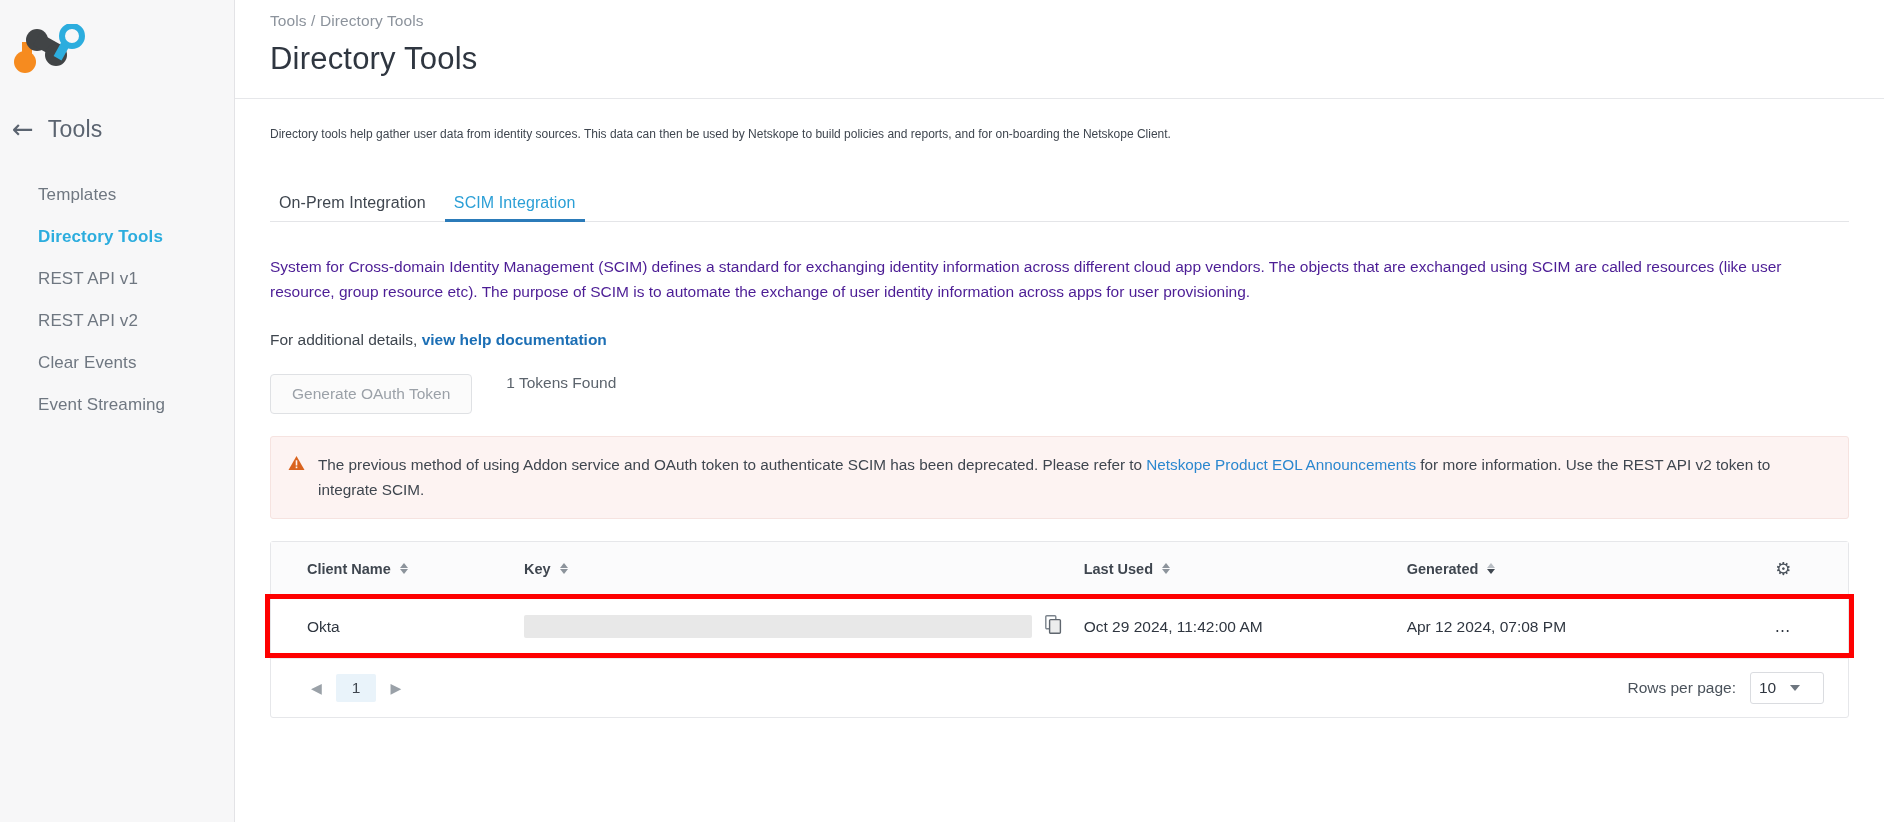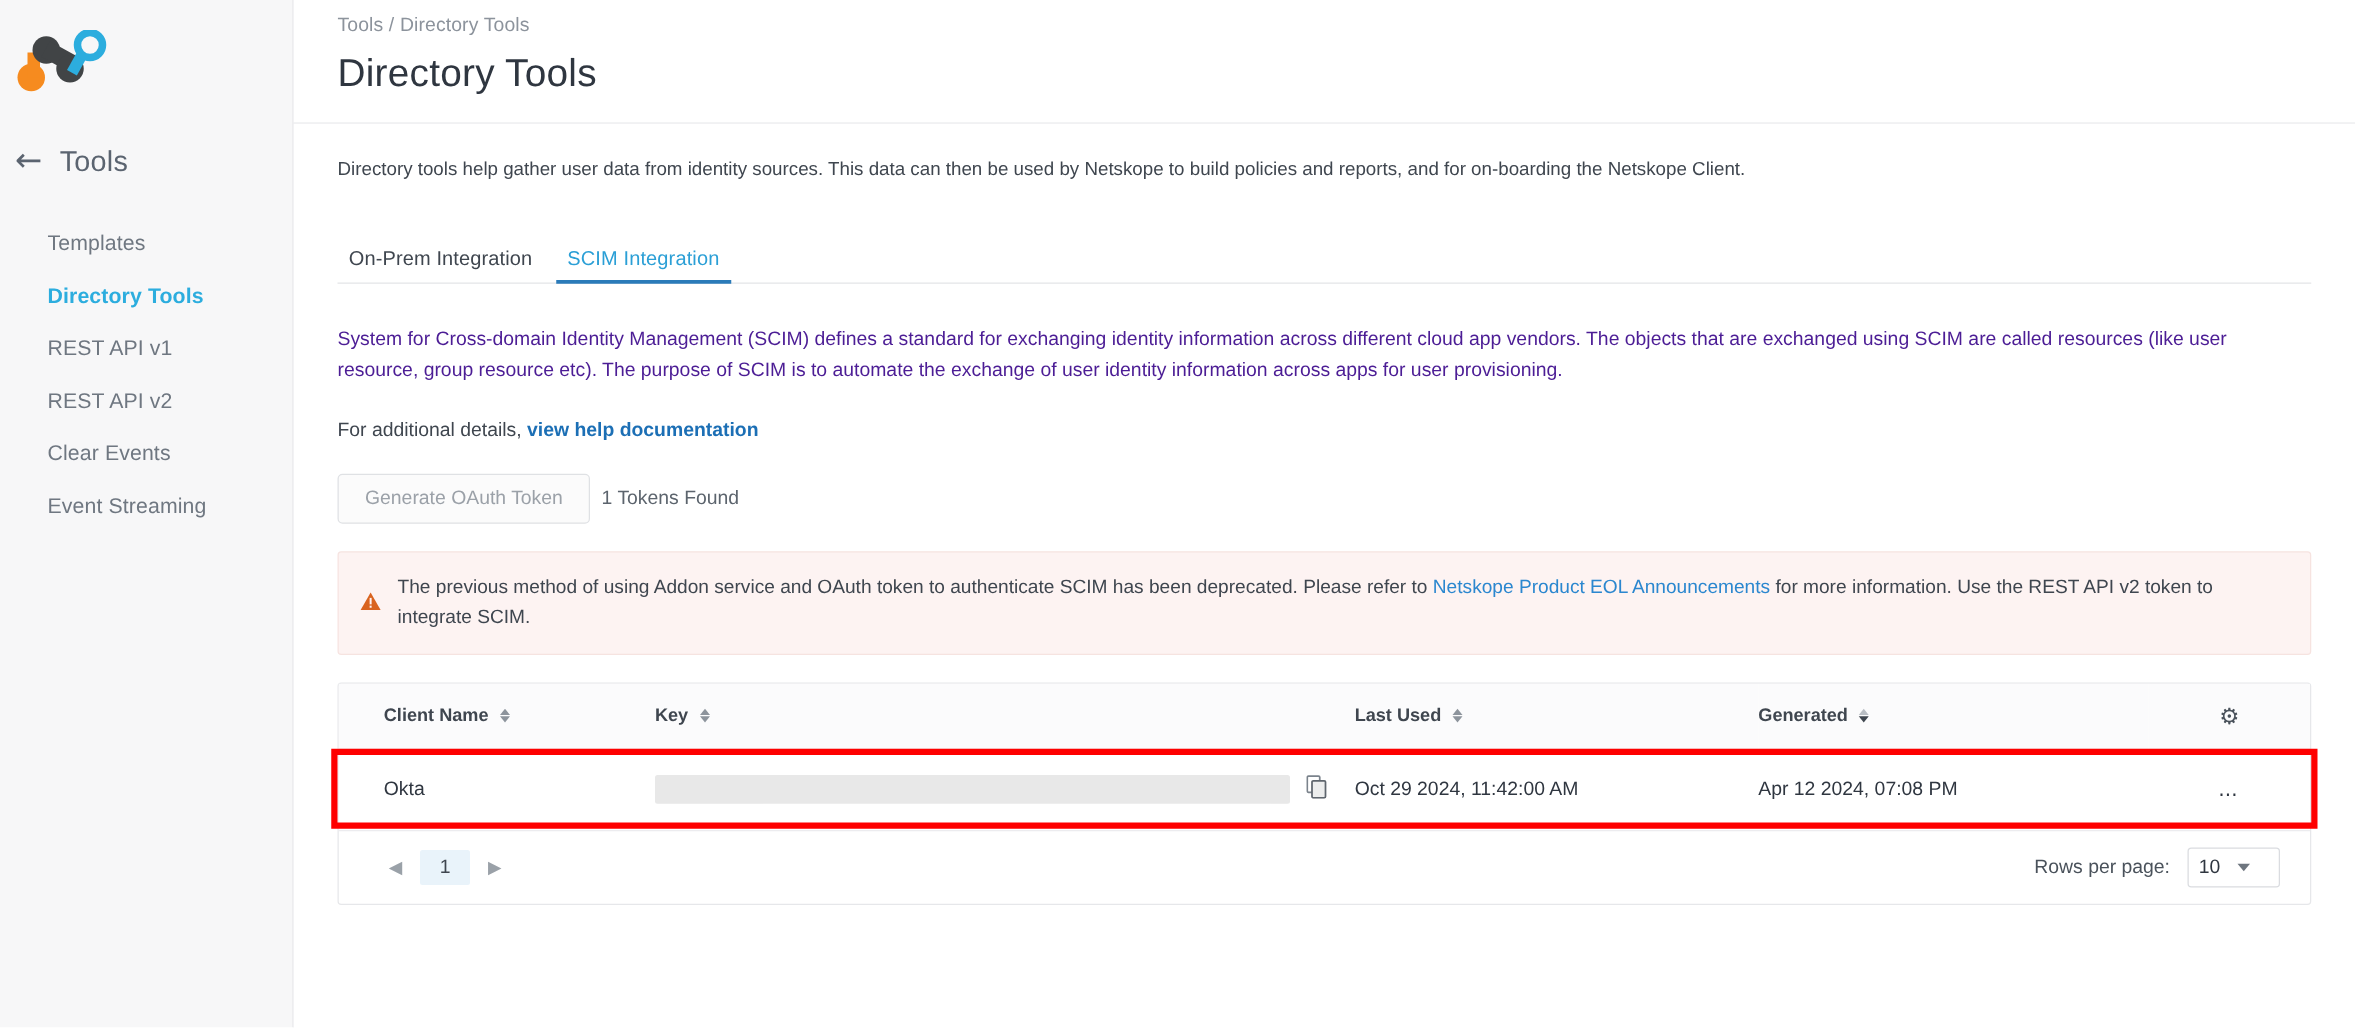--- a/index.html
+++ b/index.html
@@ -102,21 +102,21 @@
     background: #e6e7ea;
     width: 100%;
   }
   .content {
     flex: 1;
     background: #ffffff;
     padding: 0 35px 0 35px;
     overflow: hidden;
   }
   .intro {
-    font-size: 15px;
+    font-size: 12px;
     color: #3f464f;
     margin-top: 26px;
     line-height: 1.5;
   }
 
   
   .tabs {
     display: flex;
     align-items: flex-end;
     gap: 10px;
@@ -157,22 +157,21 @@
   }
   .help-link {
     color: #1c6fb5;
     font-weight: bold;
     text-decoration: none;
     cursor: pointer;
   }
 
   .action-row {
     display: flex;
-    align-items: center;
-    gap: 9px;
+    gap: 34px;
     margin-top: 25px;
   }
   .btn-gen {
     font-family: "Liberation Sans", sans-serif;
     font-size: 15.5px;
     color: #9ba1a8;
     background: #fbfbfb;
     border: 1px solid #dfe1e4;
     border-radius: 4px;
     padding: 10px 21px;
@@ -185,21 +184,21 @@
 
   
   .alert {
     margin-top: 22px;
     background: #fdf3f2;
     border: 1px solid #f6e3e0;
     border-radius: 3px;
     padding: 16px 18px 16px 17px;
     display: flex;
     gap: 13px;
-    align-items: center;
+    align-items: flex-start;
   }
   .warn-icon {
     flex: 0 0 auto;
     margin-top: 2px;
   }
   .alert-text {
     font-size: 15.3px;
     color: #3f464f;
     line-height: 1.6;
   }

